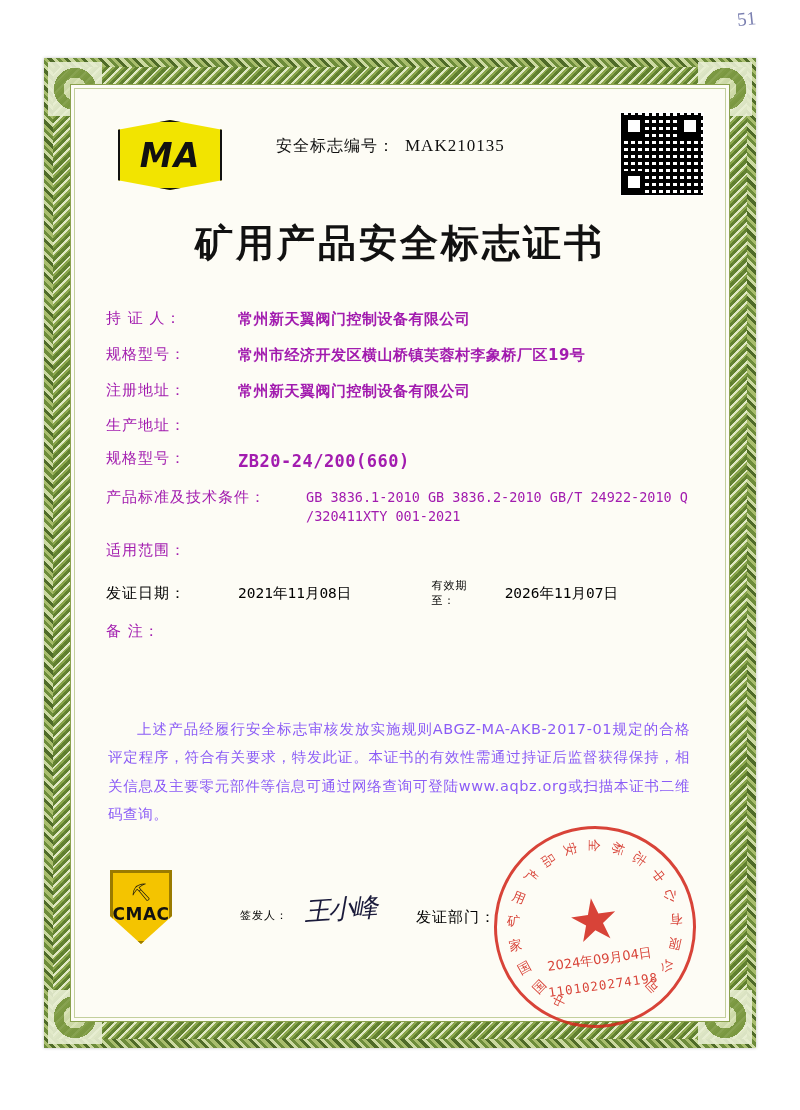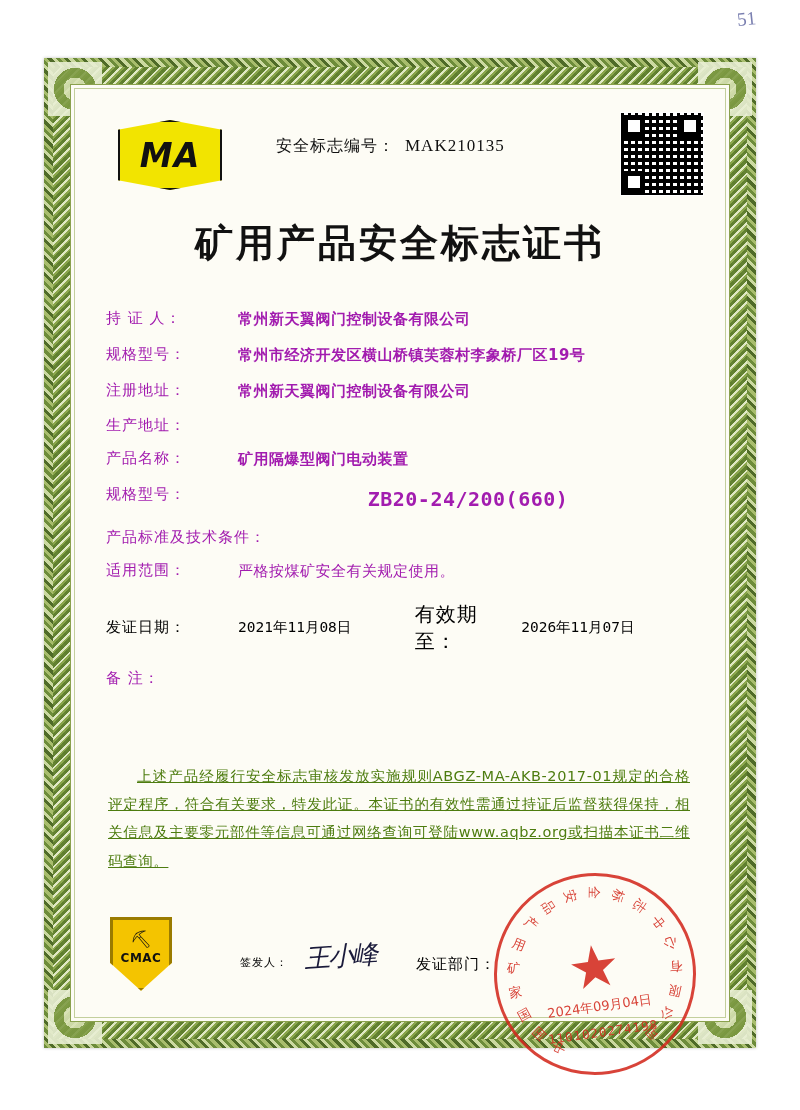--- a/index.html
+++ b/index.html
@@ -196,22 +196,21 @@
     flex: 1;
     font-family: "DejaVu Sans", sans-serif;
     font-weight: bold;
     font-size: 15px;
     line-height: 1.45;
     letter-spacing: 0.5px;
   }
   .row .value.mono {
     font-family: "DejaVu Sans Mono", monospace;
     font-weight: bold;
-    font-size: 20px;
-    text-align: center;
+    font-size: 17px;
   }
   .row .value.plain {
     font-weight: normal;
   }
   .row .value.std {
     font-family: "DejaVu Sans Mono", monospace;
     font-weight: normal;
     font-size: 13.5px;
     letter-spacing: 0;
     padding-left: 24px;
@@ -231,36 +230,35 @@
     font-size: 15px;
     letter-spacing: 1px;
   }
   .dates-row .date-value {
     font-family: "DejaVu Sans Mono", monospace;
     font-size: 14.5px;
     width: 210px;
   }
   .dates-row .label2 {
     font-family: Liberation Sans, sans-serif;
-    font-size: 20px;
+    font-size: 11px;
     letter-spacing: 1px;
     margin-right: 18px;
   }
 
   
   .statement {
     margin: 74px 24px 0 22px;
     font-family: "DejaVu Sans", sans-serif;
     font-size: 14.5px;
     line-height: 1.95;
     text-indent: 2em;
     text-align: justify;
-    color: #4d7c0f;
+    color: #8b5cf6;
     letter-spacing: 0.6px;
-    text-decoration: underline;
   }
 
   
   .sign-zone {
     position: relative;
     margin-top: 34px;
     height: 170px;
   }
   .cmac-badge {
     position: absolute;
@@ -283,21 +281,21 @@
   }
   .cmac-shield .mark {
     font-size: 17px;
     margin-top: 9px;
     color: #111;
     font-family: "DejaVu Sans", sans-serif;
   }
   .cmac-shield .cmac-text {
     font-family: "DejaVu Sans", sans-serif;
     font-weight: bold;
-    font-size: 12px;
+    font-size: 17px;
     color: #111;
     margin-top: 2px;
     letter-spacing: 0.5px;
   }
 
   .signer-label {
     position: absolute;
     left: 154px;
     top: 46px;
     font-size: 11px;
@@ -426,37 +424,34 @@
 
       <div class="row">
         <div class="label">注册地址：</div>
         <div class="value">常州新天翼阀门控制设备有限公司</div>
       </div>
 
       <div class="row">
         <div class="label">生产地址：</div>
       </div>
 
-      <div class="row">
-        <div class="label">产品名称：</div>
-        <div class="value">矿用隔爆型阀门电动装置</div>
-      </div>
 
       <div class="row">
         <div class="label">规格型号：</div>
         <div class="value mono">ZB20-24/200(660)</div>
       </div>
 
       <div class="row">
         <div class="label wide">产品标准及技术条件：</div>
+        <div class="value std" style="white-space: pre-line;">GB 3836.1-2010 GB 3836.2-2010 GB/T 24922-2010 Q
+/320411XTY 001-2021</div>
       </div>
 
       <div class="row">
         <div class="label">适用范围：</div>
-        <div class="value plain">严格按煤矿安全有关规定使用。</div>
       </div>
 
       <div class="dates-row">
         <div class="label">发证日期：</div>
         <div class="date-value">2021年11月08日</div>
         <div class="label2">有效期至：</div>
         <div class="date-value">2026年11月07日</div>
       </div>
 
       <div class="row">

